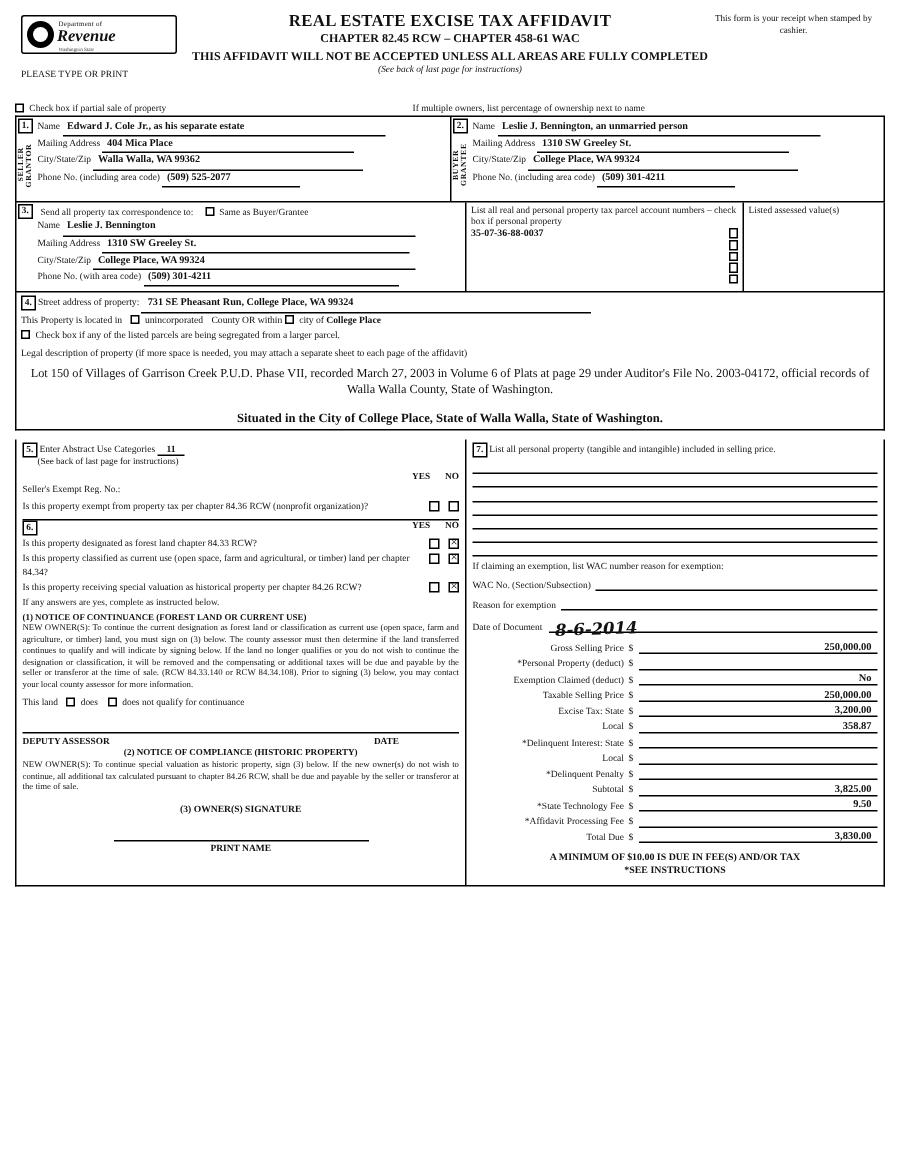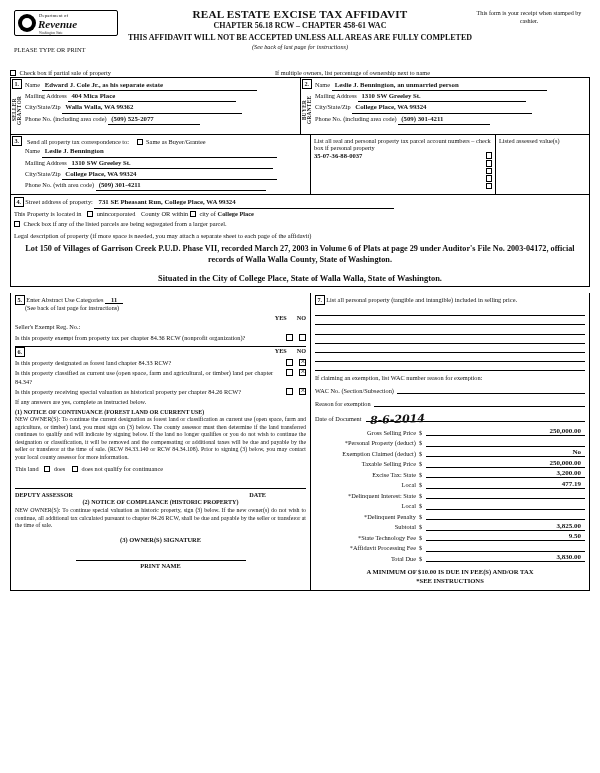--- a/index.html
+++ b/index.html
@@ -59,21 +59,21 @@
   .parcelrow .pv { width:140px; }
   .pbox { width:6.5px; height:6.5px; border:1px solid #000; margin-left:auto; }
   .blankrow { height:8.2px; display:flex; align-items:center; }
 
   
   .s4 { border:1px solid #000; border-top:none; padding:2px 3px 3px 3px; }
   .s4line { font-size:6.4px; line-height:1.6; }
   .s4line .u { border-bottom:1px solid #000; display:inline-block; font-weight:bold; font-size:6.8px; padding:0 4px; }
 
   .legal { font-size:6.4px; margin-top:2px; }
-  .legalbody { text-align:center; font-weight:bold; font-size:8.2px; line-height:1.45; margin-top:4px; }
+  .legalbody { text-align:center; font-weight:normal; font-size:8.2px; line-height:1.45; margin-top:4px; }
   .situated { text-align:center; font-weight:bold; font-size:8.4px; margin-top:8px; }
 
   
   .lower { display:flex; border:1px solid #000; border-top:none; margin-top:6px; }
   .lcol { width:300px; border-right:1px solid #000; padding:2px 4px 4px 4px; }
   .rcol { flex:1; padding:2px 4px 4px 4px; }
   .ynhead { display:flex; justify-content:flex-end; gap:10px; font-size:6.2px; font-weight:bold; }
   .qrow { display:flex; font-size:6.3px; line-height:1.35; margin-top:2px; }
   .qrow .q { flex:1; padding-right:4px; }
   .qbox { width:7px; height:7px; border:1px solid #000; margin-left:6px; flex:none; position:relative; }
@@ -115,21 +115,21 @@
       <div class="wa"></div>
       <div class="dep">Department of</div>
       <div class="rev">Revenue</div>
       <div class="sub">Washington State</div>
     </div>
 
     <div class="receipt">This form is your receipt when stamped by cashier.</div>
 
     <div class="titleblock">
       <div class="t1">REAL ESTATE EXCISE TAX AFFIDAVIT</div>
-      <div class="t2">CHAPTER 56.18 RCW – CHAPTER 458-61 WAC</div>
+      <div class="t2">CHAPTER 82.45 RCW – CHAPTER 458-61 WAC</div>
       <div class="t3">THIS AFFIDAVIT WILL NOT BE ACCEPTED UNLESS ALL AREAS ARE FULLY COMPLETED</div>
       <div class="t4">(See back of last page for instructions)</div>
     </div>
     <div class="typeprint">PLEASE TYPE OR PRINT</div>
   </div>
 
   <div class="partialrow">
     <div class="c1">
       <span class="chk"></span>
       <span>Check box if partial sale of property</span>
@@ -400,21 +400,21 @@
           <span class="mv">250,000.00</span>
         </div>
         <div class="mrow">
           <span class="ml">Excise Tax:  State</span>
           <span class="dollar">$</span>
           <span class="mv">3,200.00</span>
         </div>
         <div class="mrow">
           <span class="ml">Local</span>
           <span class="dollar">$</span>
-          <span class="mv">477.19</span>
+          <span class="mv">358.87</span>
         </div>
         <div class="mrow">
           <span class="ml">*Delinquent Interest:  State</span>
           <span class="dollar">$</span>
           <span class="mv"></span>
         </div>
         <div class="mrow">
           <span class="ml">Local</span>
           <span class="dollar">$</span>
           <span class="mv"></span>

